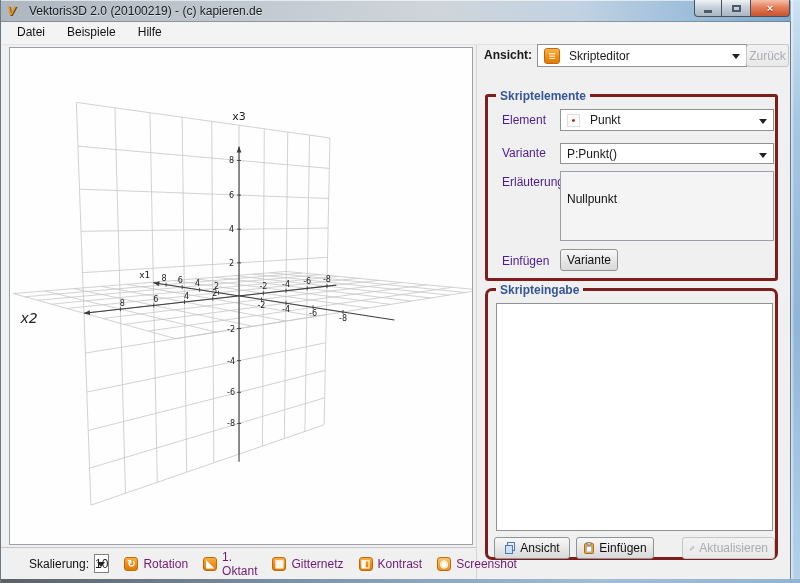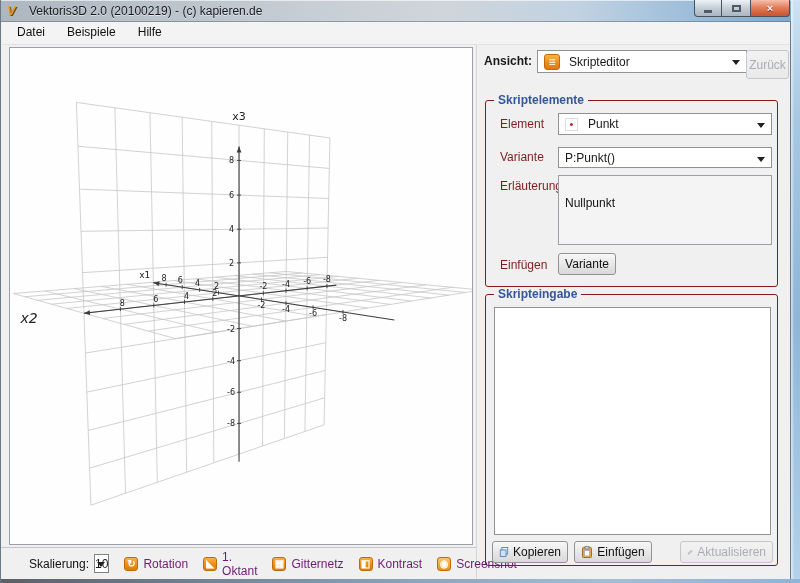--- a/index.html
+++ b/index.html
@@ -50,42 +50,42 @@
     display:flex;align-items:center;position:relative;font-size:12px;}
   .combo-mini .arr{position:absolute;right:3px;top:7px;border-left:4px solid transparent;
     border-right:4px solid transparent;border-top:5px solid #222;width:0;height:0;}
   .tool{display:flex;align-items:center;gap:5px;margin-left:15px;}
   .ticon{width:14px;height:14px;border-radius:3px;border:1px solid #c06c06;color:#fff;
     background:linear-gradient(180deg,#f7b34c,#ef8d13 50%,#e07c08);
     font-size:10px;line-height:12px;text-align:center;font-weight:bold;flex:0 0 auto;}
   .ticon.light{background:linear-gradient(180deg,#f6c678,#f0a838 55%,#e8962a);}
   .tool .tlabel{font-size:12px;color:#701a75;}
   
-  .rightpanel{position:absolute;left:478px;top:45px;width:312px;height:534px;}
+  .rightpanel{position:absolute;left:478px;top:39px;width:312px;height:534px;}
   .ansicht-row{position:absolute;left:0;top:0;width:100%;height:34px;}
   .ansicht-label{position:absolute;left:5px;top:9px;font-weight:bold;font-size:12px;}
   .combo{background:#fff;border:1px solid #8f9398;display:flex;align-items:center;
     padding-left:6px;position:relative;font-size:12px;}
   .combo .arr{position:absolute;right:6px;top:9px;border-left:4px solid transparent;
     border-right:4px solid transparent;border-top:5px solid #222;width:0;height:0;}
   .combo-ansicht{position:absolute;left:58px;top:5px;width:210px;height:23px;}
   .icon-script{width:16px;height:16px;border-radius:3px;border:1px solid #c06c06;
     background:linear-gradient(180deg,#f7b34c,#ef8d13 55%,#e07c08);color:#fff;font-size:12px;
     line-height:14px;text-align:center;font-weight:bold;margin-right:9px;}
   .btn{background:linear-gradient(180deg,#f8f8f8,#e6e6e6 55%,#d9d9d9);border:1px solid #8f9398;
     border-radius:3px;font-size:12px;display:inline-flex;align-items:center;justify-content:center;
     color:#111;gap:4px;}
   .btn.disabled{background:linear-gradient(180deg,#f2f2f2,#e9e9e9);border-color:#c3c7cb;color:#a9adb2;}
-  .btn-zurueck{position:absolute;left:267px;top:5px;width:43px;height:29px;}
-  .groupbox{position:absolute;border:1px solid #7f1d1d;border-radius:3px;}
+  .btn-zurueck{position:absolute;left:267px;top:5px;width:43px;height:23px;}
+  .groupbox{position:absolute;border:3px solid #7f1d1d;border-radius:3px;}
   .grouptitle{position:absolute;top:-8px;left:8px;background:#f0f0f0;padding:0 4px;
     color:#35569b;font-weight:bold;font-size:12px;}
   .g-elems{left:6px;top:55px;width:293px;height:187px;}
-  .g-input{left:6px;top:249px;width:293px;height:272px;}
-  .flabel{position:absolute;left:14px;font-size:12px;color:#7f1d1d;}
+  .g-input{left:6px;top:249px;width:293px;height:272px;border-radius:7px;}
+  .flabel{position:absolute;left:14px;font-size:12px;color:#4c1d95;}
   .combo-element{position:absolute;left:72px;top:12px;width:214px;height:22px;}
   .combo-variante{position:absolute;left:72px;top:46px;width:214px;height:21px;}
   .dot-icon{width:13px;height:13px;background:#fff;border:1px solid #ddd;margin-right:10px;
     color:#c02020;font-size:11px;line-height:11px;text-align:center;}
   .erl-box{position:absolute;left:72px;top:74px;width:214px;height:70px;background:#f4f4f4;
     border:1px solid #9aa0a6;padding:20px 6px;font-size:12px;color:#111;}
   .btn-variante{position:absolute;left:72px;top:152px;width:58px;height:22px;}
   .btn-leere{position:absolute;left:135px;top:152px;width:88px;height:22px;}
   .script-area{position:absolute;left:8px;top:12px;width:277px;height:228px;background:#fff;
     border:1px solid #8f9398;resize:none;font-family:"Liberation Sans",sans-serif;font-size:12px;
@@ -288,21 +288,21 @@
     </div>
 
     <div class="groupbox g-input">
       <span class="grouptitle">Skripteingabe</span>
       <textarea class="script-area" style=""></textarea>
       <button class="btn btn-kopieren">
         <svg width="12" height="12" viewBox="0 0 12 12">
           <rect x="3.5" y="0.5" width="7" height="8" fill="#eaf2fc" stroke="#4a7ab5"></rect>
           <rect x="1.5" y="3.5" width="7" height="8" fill="#cfe1f6" stroke="#4a7ab5"></rect>
         </svg>
-        <span>Kopieren</span>
+        <span>Ansicht</span>
       </button>
       <button class="btn btn-einfuegen2">
         <svg width="12" height="12" viewBox="0 0 12 12">
           <rect x="1.5" y="1.5" width="9" height="10" rx="1" fill="#e8a33c" stroke="#b06a10"></rect>
           <rect x="4" y="0.5" width="4" height="2.5" fill="#cfcfcf" stroke="#8a8a8a"></rect>
           <rect x="3.5" y="4.5" width="5" height="5.5" fill="#fff" stroke="#b0b0b0"></rect>
         </svg>
         <span>Einfügen</span>
       </button>
       <button class="btn disabled btn-aktualisieren">

